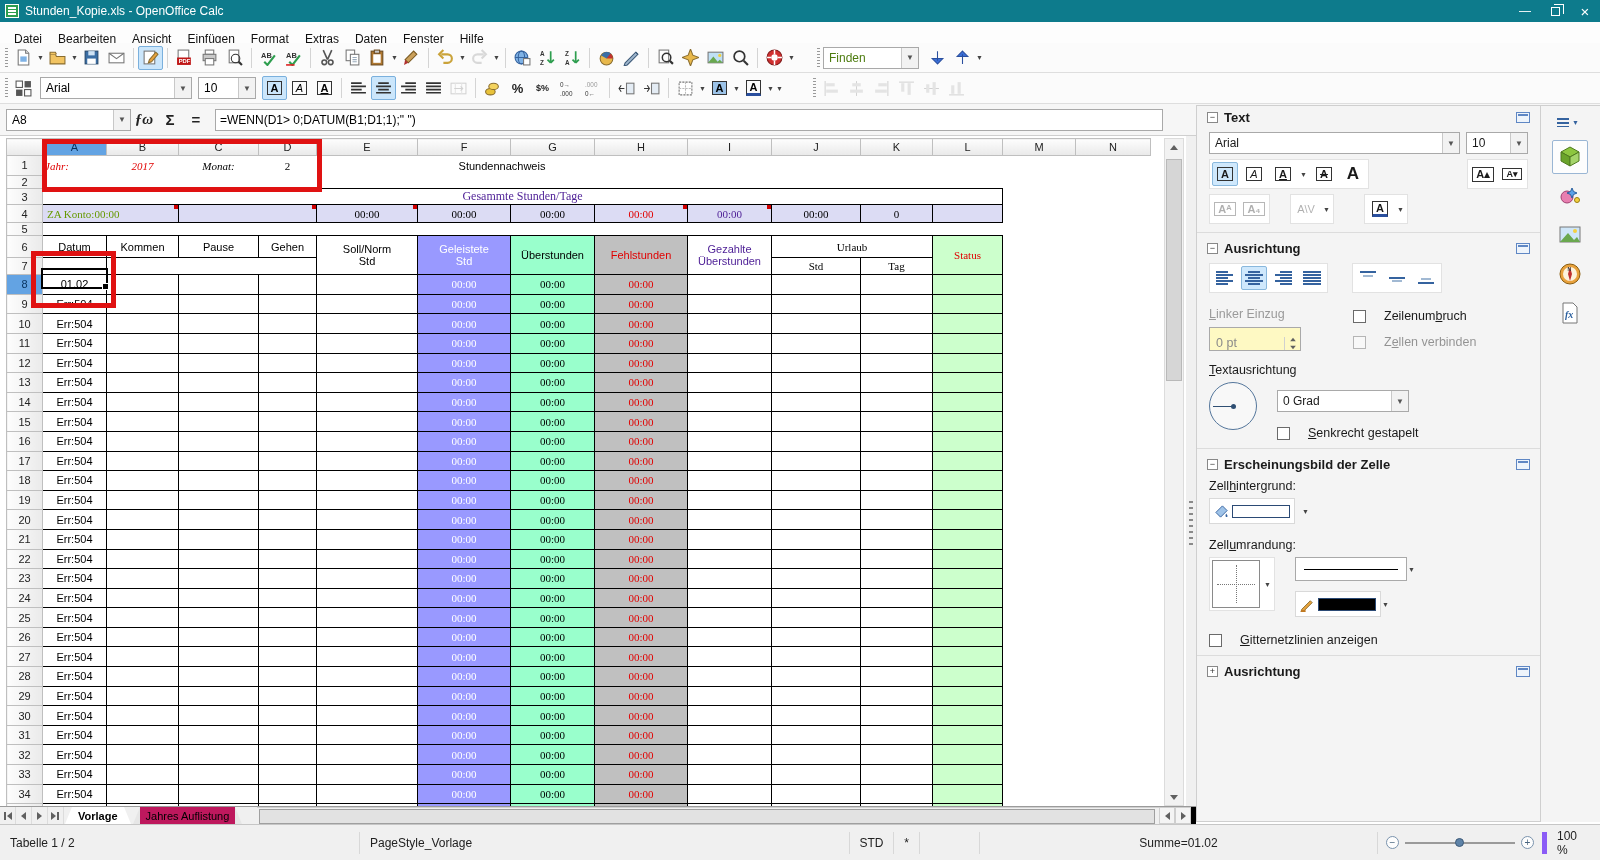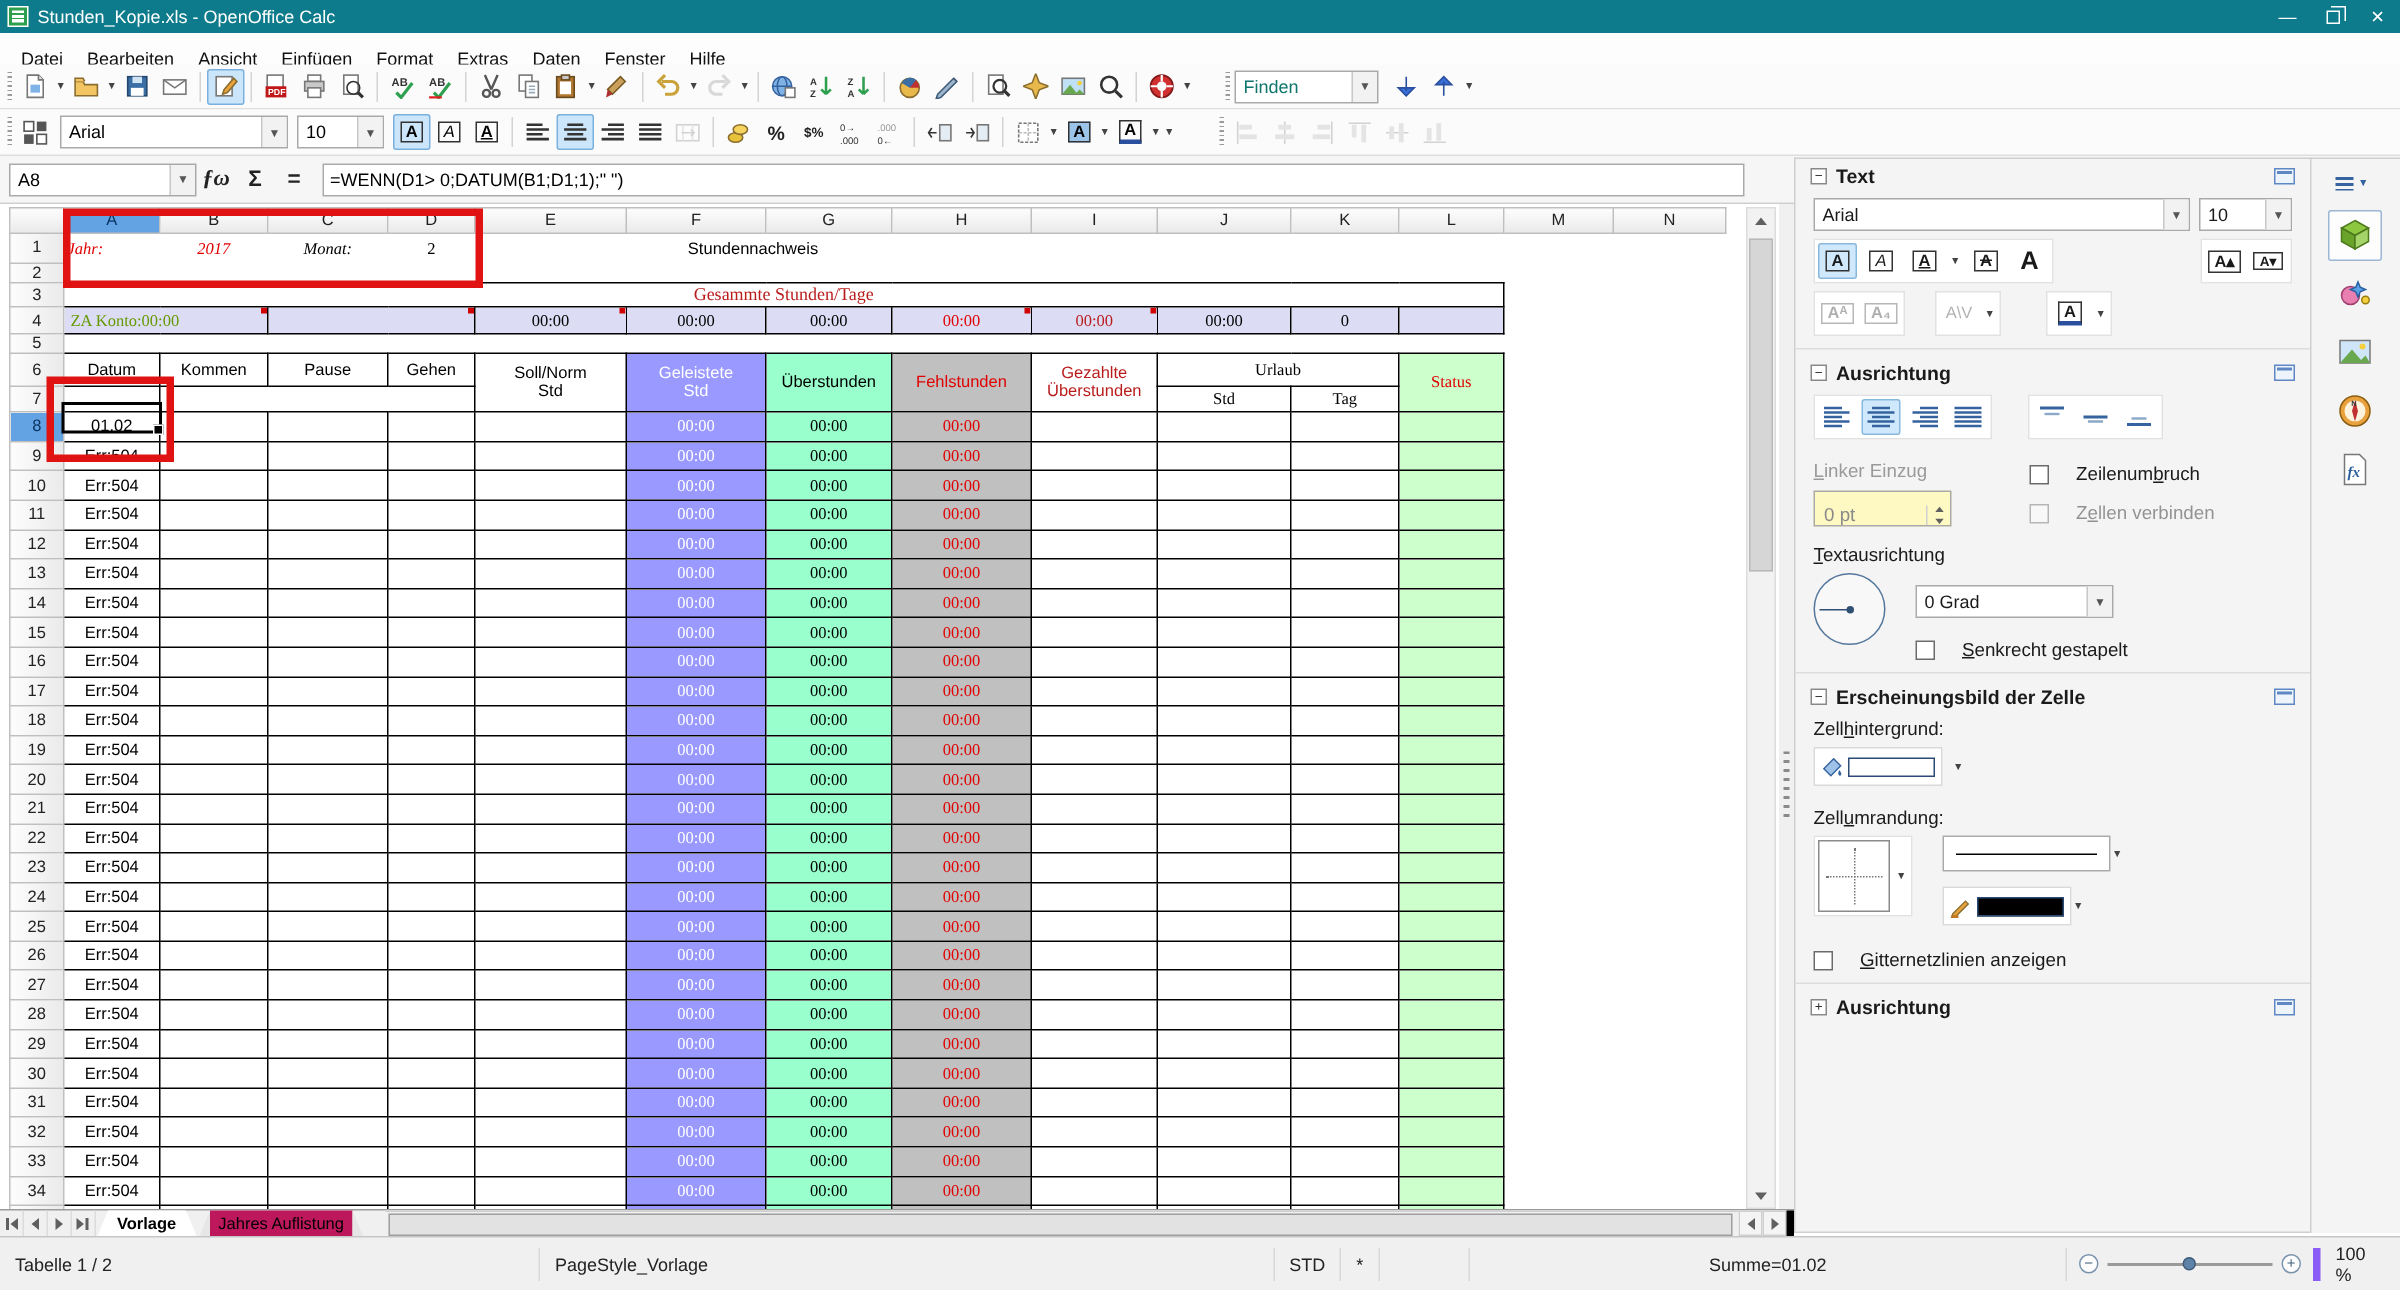--- a/index.html
+++ b/index.html
@@ -55,21 +55,21 @@
   #grid th, #grid td { overflow:hidden; white-space:nowrap; font-size:11px; font-weight:normal;
     vertical-align:middle; line-height:1.1; padding:0 2px; }
   th.colh { background:linear-gradient(#fdfdfd,#e9e9e9); border:1px solid #bfbfbf; color:#222; height:17px; }
   th.colh.sel, td.rh.sel { background:#63a3e3 !important; color:#08335f; font-weight:bold; }
   td.rh { background:linear-gradient(90deg,#fdfdfd,#eaeaea); border:1px solid #bfbfbf; text-align:center; color:#222; }
   td.b { border:1px solid #000; }
   .r1{height:20px}.r2{height:9px}.r3{height:16px}.r4{height:18px}.r5{height:12px}
   .r6{height:22px}.r7{height:17px} tr.dr{height:19.6px}
   .bold{font-weight:bold}.center{text-align:center}
   .serif{font-family:"Liberation Serif",serif}
-  .redtx{color:#e00000}.bluetx{color:#b91c1c}.greentx{color:#669900}
+  .redtx{color:#e00000}.bluetx{color:#4c1d95}.greentx{color:#669900}
   .ital{font-style:italic}
   td.t1{font-size:15px; font-weight:bold; text-align:center;}
   td.sumrow{background:#dcdcf4; font-family:"Liberation Serif",serif; font-weight:bold; text-align:center; font-size:11.5px;}
   td.zab{ background:#dcdcf4; display:table-cell; }
   .zalbl{float:left; padding-left:2px;} .zaval{ margin-right:24px; }
   td.hdr{font-weight:bold; text-align:center;}
   td.hdr2{font-weight:bold; text-align:center; vertical-align:top; padding-top:2px;}
   td.fcolh{background:#9999ff; color:#fff;}
   td.gcolh{background:#99ffcc;}
   td.hcolh{background:#c0c0c0; color:#e00000;}
@@ -385,21 +385,21 @@
       <svg viewBox="0 0 16 16">
         <circle cx="8" cy="8" r="7" fill="#d03030" stroke="#801818"></circle>
         <circle cx="8" cy="8" r="3" fill="#fff"></circle>
         <path d="M8 1v4M8 11v4M1 8h4M11 8h4" stroke="#fff" stroke-width="1.4"></path>
       </svg>
     </div>
   <div class="dd">▼</div>
   <div style="width:18px"></div>
   <div class="grip"></div>
   <div class="combo" style="width:96px">
-    <span class="cval" style="color:#0f766e">Finden</span>
+    <span class="cval" style="color:#4d7c0f">Finden</span>
       <span class="carr">▼</span>
   </div>
   <div class="tbtn" style="margin-left:6px">
       <svg viewBox="0 0 16 16">
         <path d="M8 2v9M8 14l-5-5h10z" fill="#3a6fd8" stroke="#2a4f9e"></path>
       </svg>
     </div>
   <div class="tbtn">
       <svg viewBox="0 0 16 16">
         <path d="M8 14V5M8 2l5 5H3z" fill="#3a6fd8" stroke="#2a4f9e"></path>

